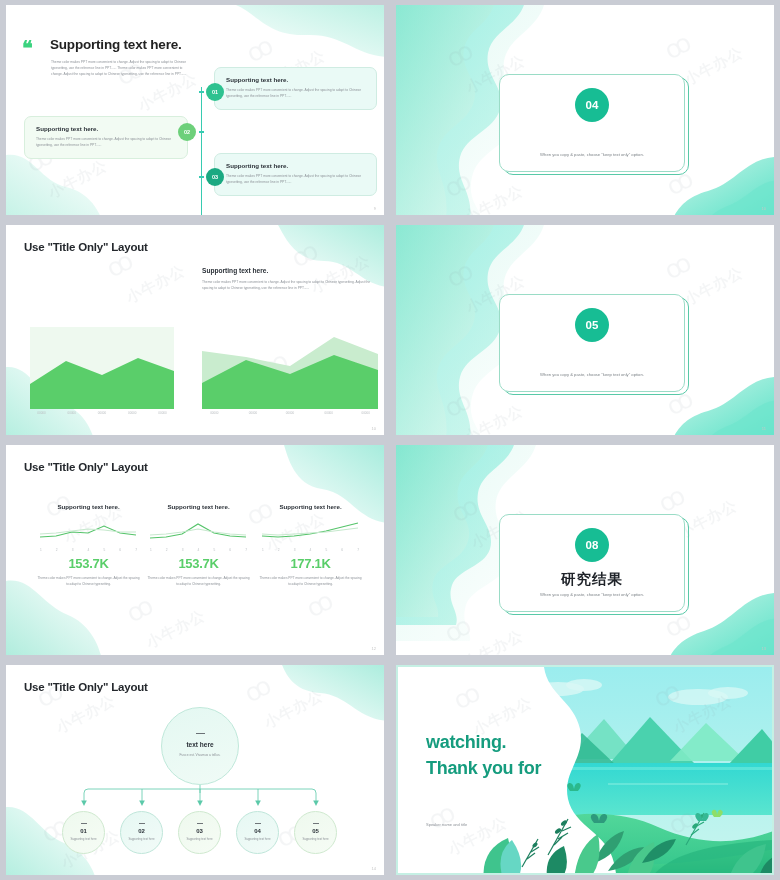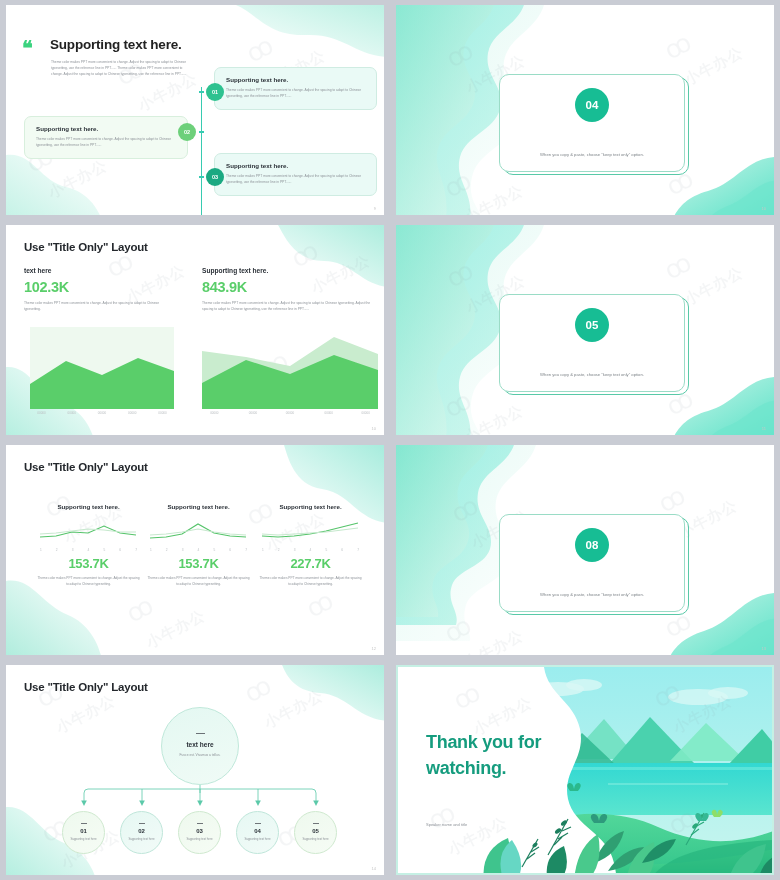--- a/index.html
+++ b/index.html
@@ -263,40 +263,34 @@
           <stop offset="0" stop-color="#b3eedf"></stop>
               <stop offset="1" stop-color="#ffffff"></stop>
         </linearGradient>
       </defs>
       <path d="M390 0 L390 62 C 356 64 348 36 318 36 C 288 36 278 10 272 0 Z" fill="url(#g2a)"></path>
       <path d="M0 215 L0 142 C 24 140 32 170 56 178 C 78 186 86 206 88 215 Z" fill="url(#g2b)"></path>
     </svg>
 
     <div class="slide-title">Use "Title Only" Layout</div>
 
-    <div style="position:absolute;left:18px;top:42px;width:150px;z-index:5">
-      <div class="kpi-head">text here</div>
-      <div class="kpi-val">102.3K</div>
-      <div class="kpi-desc">Theme color makes PPT more convenient to change. Adjust the spacing to adapt to Chinese typesetting.</div>
-    </div>
     <div class="chart-box" style="position:absolute;left:24px;top:102px;width:144px;height:82px;z-index:5">
       <svg width="144" height="82" viewBox="0 0 144 82" preserveAspectRatio="none">
         <rect x="0" y="0" width="144" height="82" fill="#eef9ef"></rect>
         <polygon points="0,57 36,34 72,48 108,31 144,44 144,82 0,82" fill="#5ace6a"></polygon>
       </svg>
       <div class="axis-lab" style="left:8%">00000</div>
       <div class="axis-lab" style="left:29%">00000</div>
       <div class="axis-lab" style="left:50%">00000</div>
       <div class="axis-lab" style="left:71%">00000</div>
       <div class="axis-lab" style="left:92%">00000</div>
     </div>
 
     <div style="position:absolute;left:196px;top:42px;width:176px;z-index:5">
       <div class="kpi-head">Supporting text here.</div>
-      <div class="kpi-val">843.9K</div>
       <div class="kpi-desc">Theme color makes PPT more convenient to change. Adjust the spacing to adapt to Chinese typesetting. Adjust the spacing to adapt to Chinese typesetting, use the reference line in PPT......</div>
     </div>
     <div class="chart-box" style="position:absolute;left:196px;top:102px;width:176px;height:82px;z-index:5">
       <svg width="176" height="82" viewBox="0 0 176 82" preserveAspectRatio="none">
         <polygon points="0,24 44,30 88,39 132,10 176,27 176,82 0,82" fill="#c9ecce"></polygon>
         <polygon points="0,56 44,33 88,47 132,28 176,43 176,82 0,82" fill="#5ace6a"></polygon>
       </svg>
       <div class="axis-lab" style="left:7%">00000</div>
       <div class="axis-lab" style="left:29%">00000</div>
       <div class="axis-lab" style="left:50%">00000</div>
@@ -429,21 +423,21 @@
       </svg>
       <div class="spark-axis">
         <span>1</span>
         <span>2</span>
         <span>3</span>
         <span>4</span>
         <span>5</span>
         <span>6</span>
         <span>7</span>
       </div>
-      <div class="spark-val">227.7K</div>
+      <div class="spark-val">177.1K</div>
       <div class="spark-desc">Theme color makes PPT more convenient to change. Adjust the spacing to adapt to Chinese typesetting.</div>
     </div>
 
     <div class="pagenum">12</div>
     <div class="wm">
       <span class="g" style="left:38px;top:40px">ꝏ</span>
       <span style="left:56px;top:70px">小牛办公</span>
       <span class="g" style="left:240px;top:48px">ꝏ</span>
       <span style="left:258px;top:78px">小牛办公</span>
       <span class="g" style="left:120px;top:145px">ꝏ</span>
@@ -477,20 +471,21 @@
       <path d="M0 0 L118 0 C 110 22 86 26 82 48 C 78 72 100 82 94 104 C 88 122 62 124 56 140 C 50 158 64 166 60 180 L0 180 Z" fill="url(#g6a)"></path>
       <path d="M0 0 L92 0 C 86 20 66 24 62 44 C 58 66 78 76 72 96 C 66 116 44 118 38 134 C 32 152 44 160 42 172 L0 172 Z" fill="url(#g6b)" opacity=".75"></path>
       <path d="M0 0 L140 0 C 132 26 104 32 100 56 C 96 82 120 94 112 118 C 106 138 76 142 70 160 C 64 180 76 186 74 196 L0 196 Z" fill="url(#g6c)" opacity=".5"></path>
       <path d="M390 215 L390 148 C 350 144 340 176 308 186 C 282 194 276 208 272 215 Z" fill="url(#g6d)"></path>
       <path d="M390 215 L390 174 C 362 170 352 190 332 200 C 316 207 312 212 310 215 Z" fill="#6fe6cd" opacity=".7"></path>
     </svg>
 
     <div class="sec-frame-outer"></div>
     <div class="sec-frame-inner">
       <div class="sec-circle">08</div>
+      <div class="sec-cn">研究结果</div>
       <div class="sec-sub">When you copy &amp; paste, choose "keep text only" option.</div>
     </div>
 
     <div class="pagenum">13</div>
     <div class="wm">
       <span class="g" style="left:55px;top:45px">ꝏ</span>
       <span style="left:73px;top:75px">小牛办公</span>
       <span class="g" style="left:262px;top:35px">ꝏ</span>
       <span style="left:280px;top:65px">小牛办公</span>
       <span class="g" style="left:48px;top:165px">ꝏ</span>
@@ -684,22 +679,22 @@
           <path d="M196 156 q -6 -7 -1 -9 q 5 -1 6 7 q 1 -8 6 -7 q 5 2 -1 9 Z"></path>
         </g>
         <g fill="#35b894">
           <path d="M300 154 q -5 -6 -1 -8 q 4 -1 5 6 q 1 -7 5 -6 q 4 2 -1 8 Z"></path>
         </g>
         <g fill="#8ede69">
           <path d="M316 150 q -4 -5 -1 -7 q 4 -1 4 5 q 1 -6 4 -5 q 4 2 -1 7 Z"></path>
         </g>
       </svg>
       <div class="ty-title">
+        <div>watching.</div>
         <div>Thank you for</div>
-        <div>watching.</div>
       </div>
       <div class="ty-sub">Speaker name and title</div>
     </div>
     <div class="wm">
       <span class="g" style="left:55px;top:10px">ꝏ</span>
       <span style="left:73px;top:40px">小牛办公</span>
       <span class="g" style="left:255px;top:8px">ꝏ</span>
       <span style="left:273px;top:38px">小牛办公</span>
       <span class="g" style="left:30px;top:130px">ꝏ</span>
       <span style="left:48px;top:160px">小牛办公</span>

